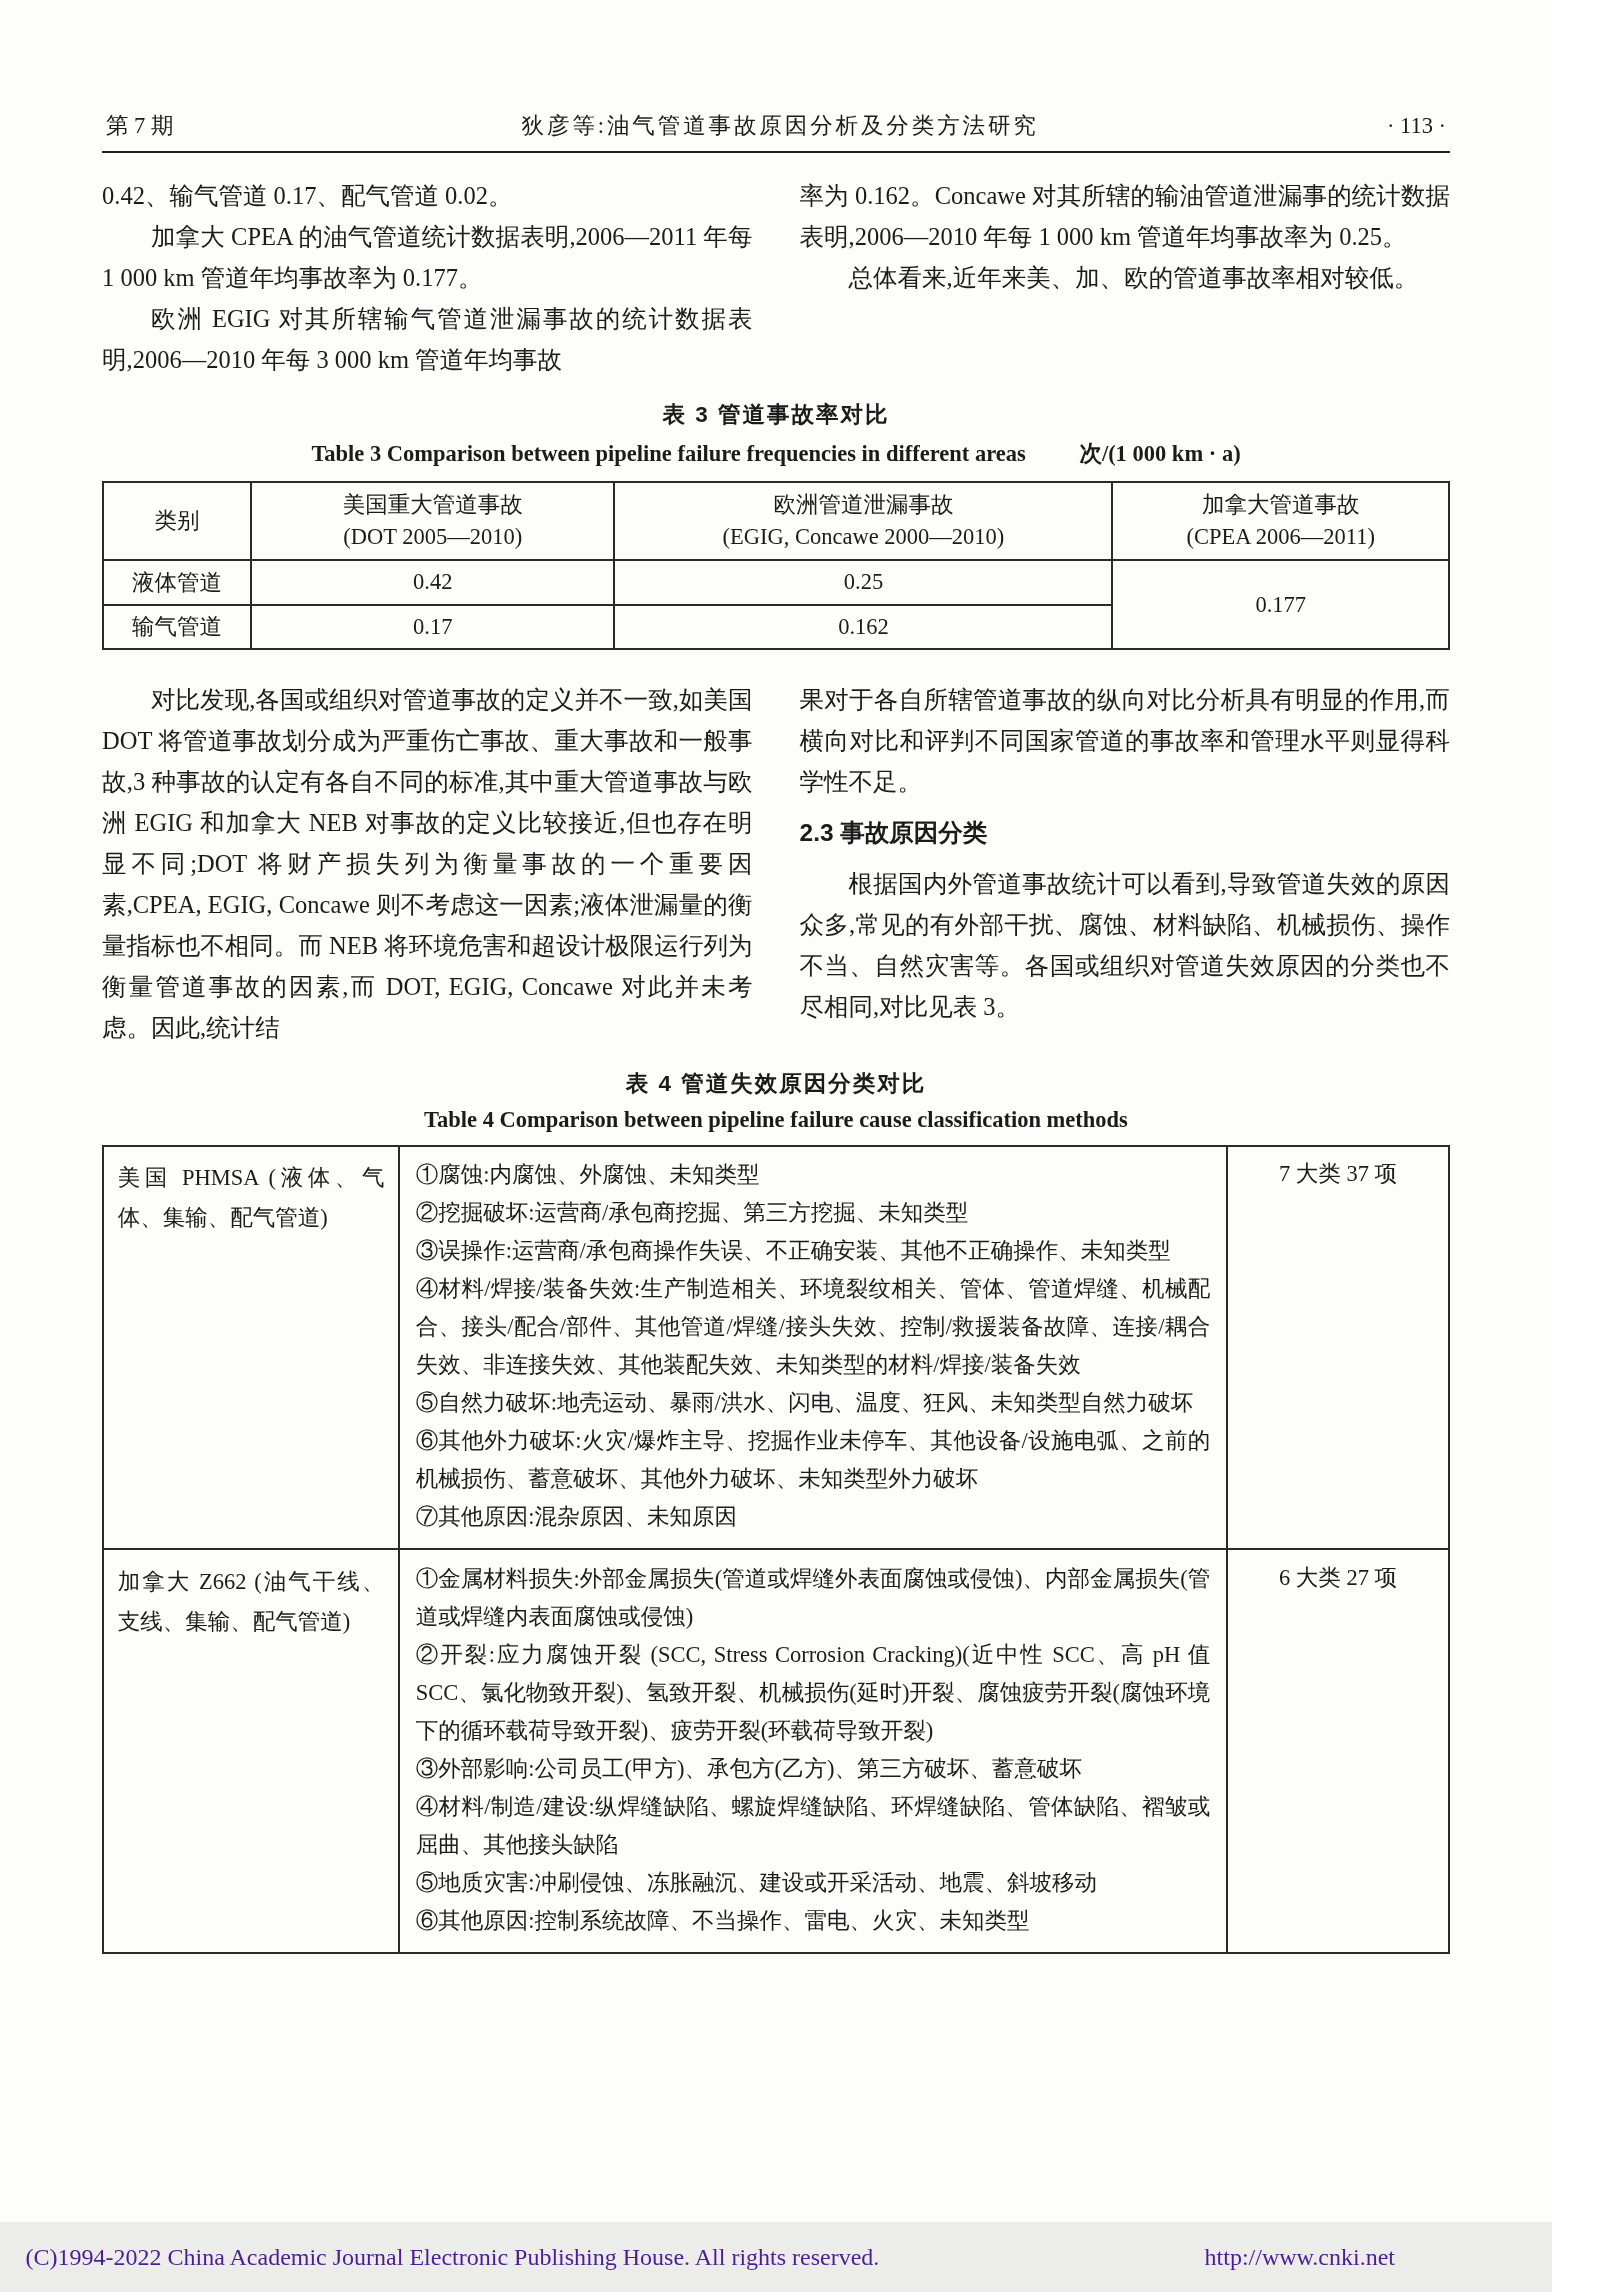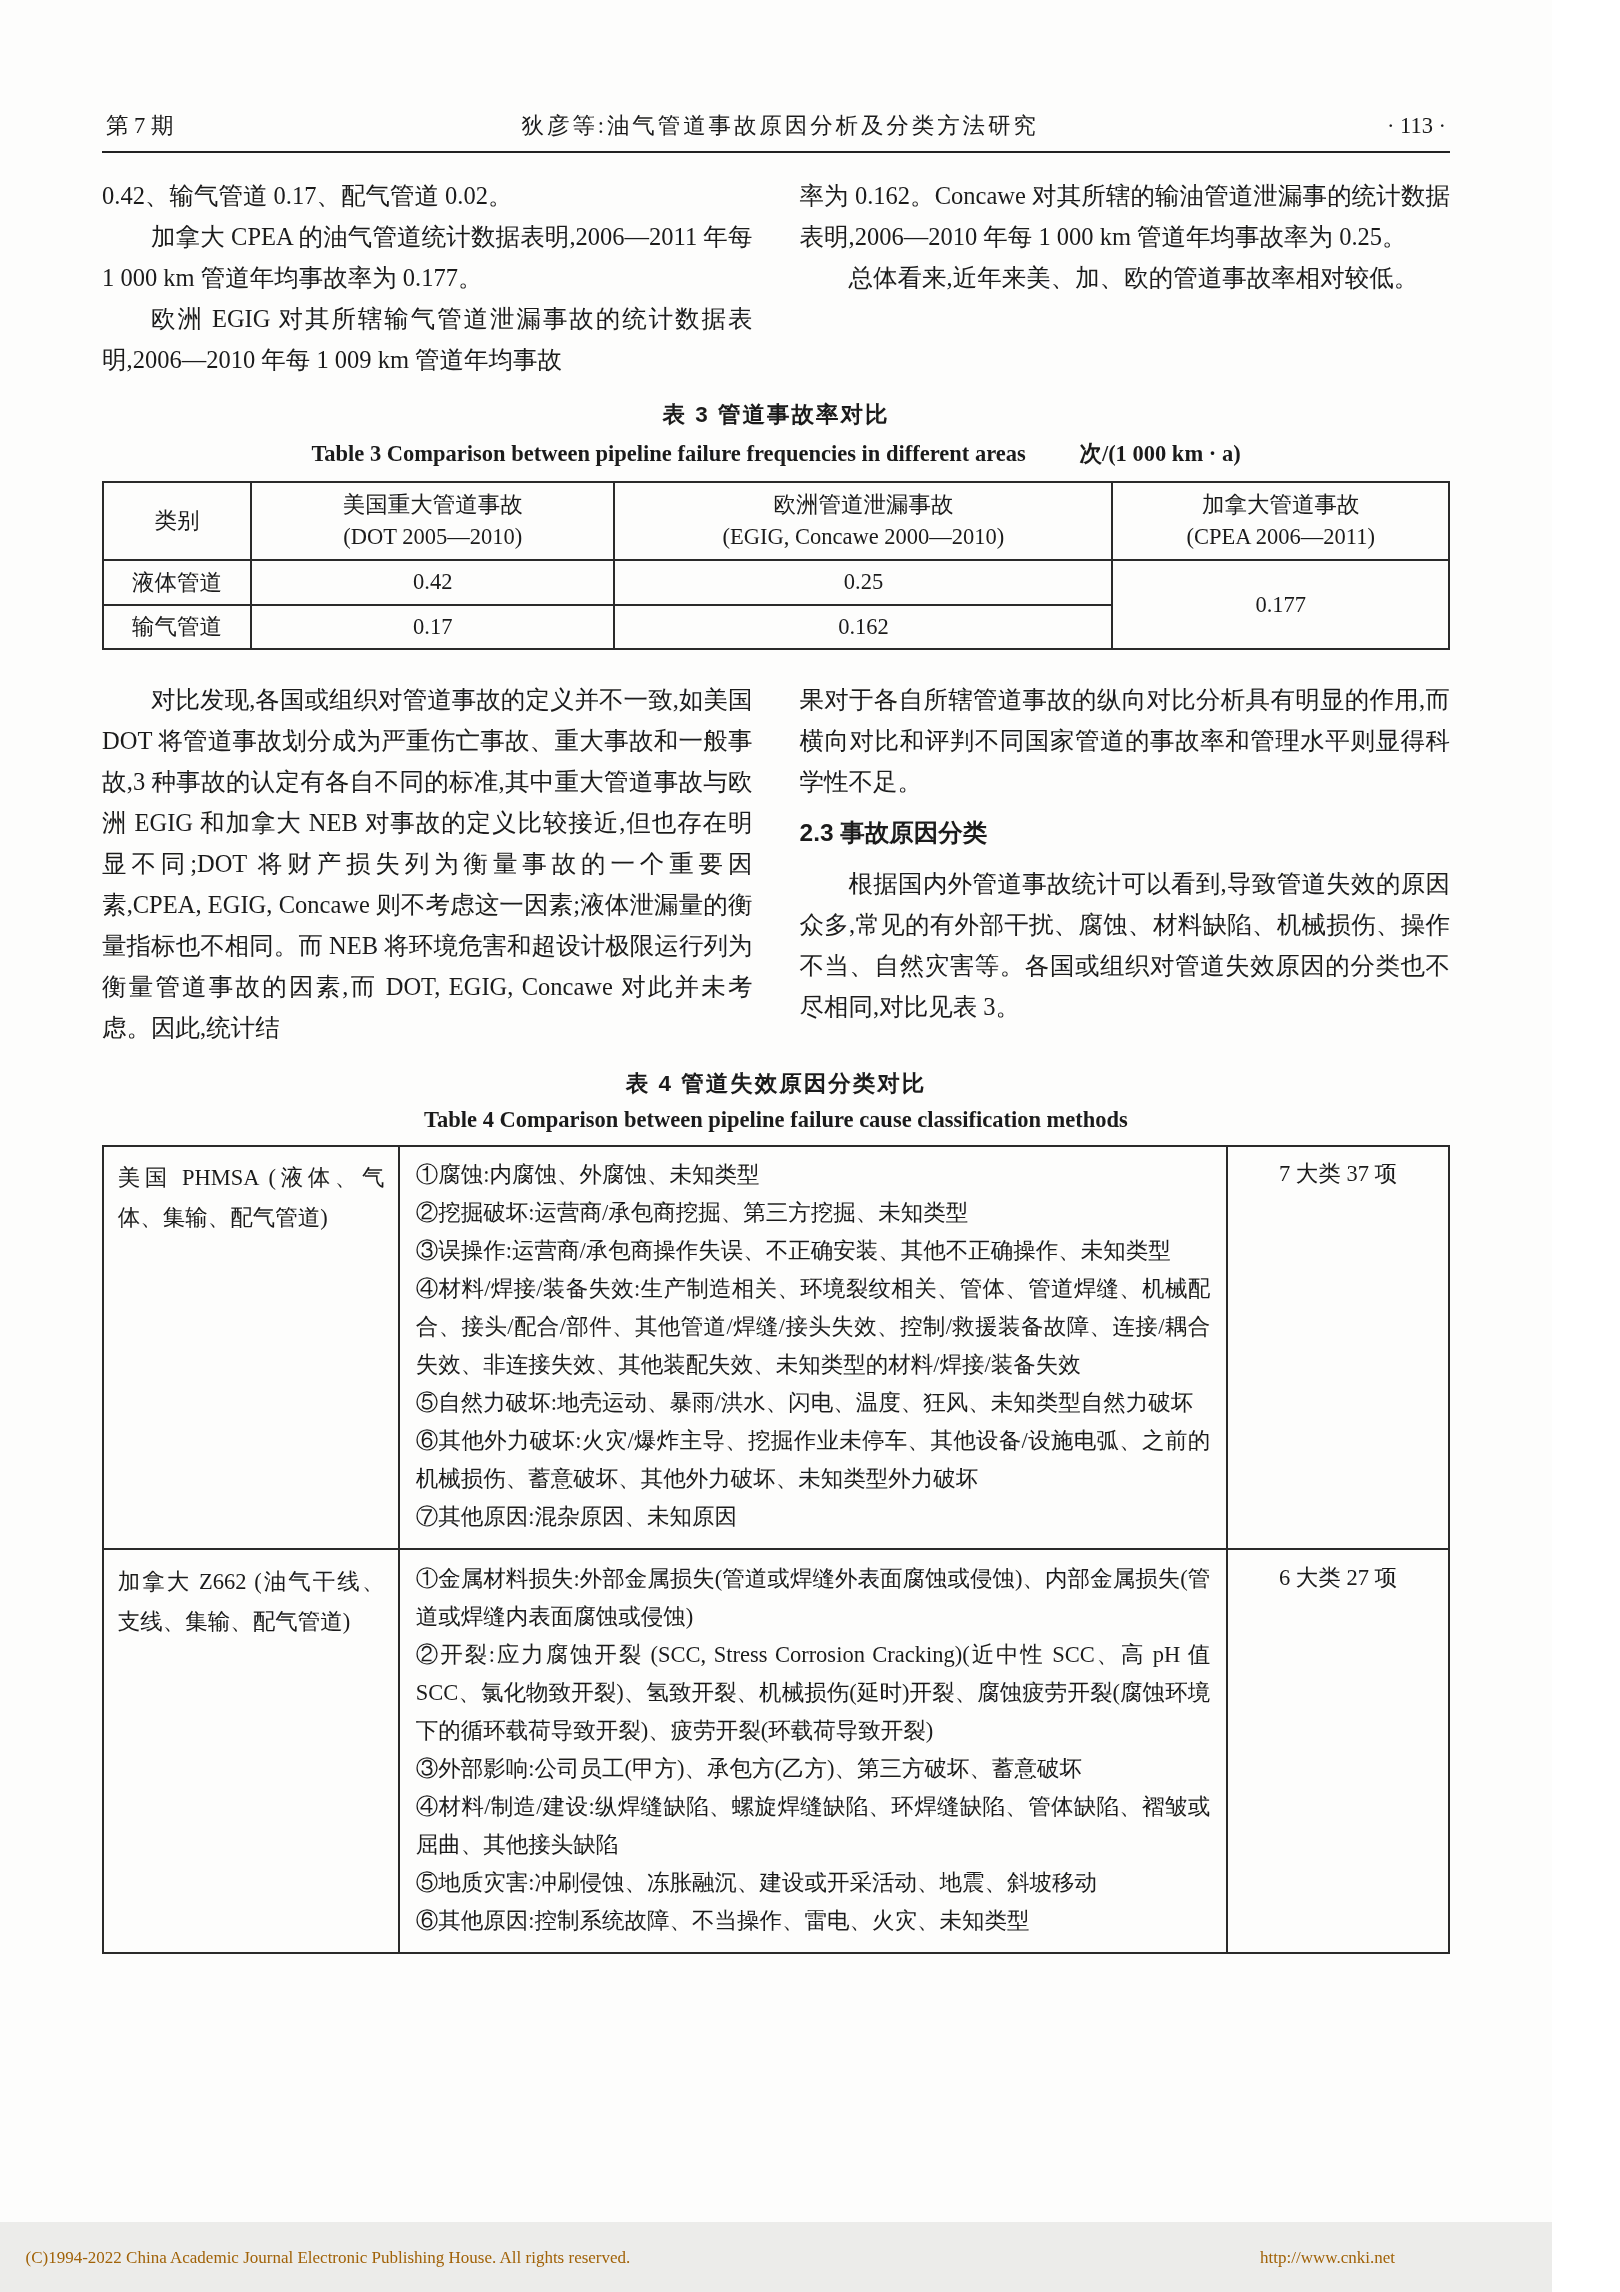--- a/index.html
+++ b/index.html
@@ -87,45 +87,45 @@
   .t4 .causes-cell { padding: 9.8px 15.7px 11.8px; }
   .t4 .causes-cell p { margin: 0; line-height: 38px; text-align: justify; }
   .t4 .count-cell { padding: 11.8px 5.9px; text-align: center; }
 
   
   .page-footer {
     position: absolute;
     left: 0; right: 0; bottom: 0;
     height: 71px;
     background: #ececea;
-    color: #a16207;
+    color: #4c1d95;
     display: flex;
     align-items: center;
     justify-content: space-between;
     padding: 0 157px 0 25.5px;
-    font-size: 17px;
+    font-size: 24px;
   }
 </style>
 </head>
 <body>
 
 <div class="page">
   <div class="content">
 
     <header class="page-header">
       <span>第 7 期</span>
       <span class="running-title">狄彦等:油气管道事故原因分析及分类方法研究</span>
       <span>· 113 ·</span>
     </header>
 
     <section class="two-col intro">
       <div class="col">
         <p>0.42、输气管道 0.17、配气管道 0.02。</p>
         <p class="p-indent">加拿大 CPEA 的油气管道统计数据表明,2006—2011 年每 1 000 km 管道年均事故率为 0.177。</p>
-        <p class="p-indent">欧洲 EGIG 对其所辖输气管道泄漏事故的统计数据表明,2006—2010 年每 1 009 km 管道年均事故</p>
+        <p class="p-indent">欧洲 EGIG 对其所辖输气管道泄漏事故的统计数据表明,2006—2010 年每 3 000 km 管道年均事故</p>
       </div>
       <div class="col">
         <p>率为 0.162。Concawe 对其所辖的输油管道泄漏事的统计数据表明,2006—2010 年每 1 000 km 管道年均事故率为 0.25。</p>
         <p class="p-indent">总体看来,近年来美、加、欧的管道事故率相对较低。</p>
       </div>
     </section>
 
     <div class="caption-cn">表 3  管道事故率对比</div>
     <div class="caption-en">
       <span>Table 3  Comparison between pipeline failure frequencies in different areas</span>

